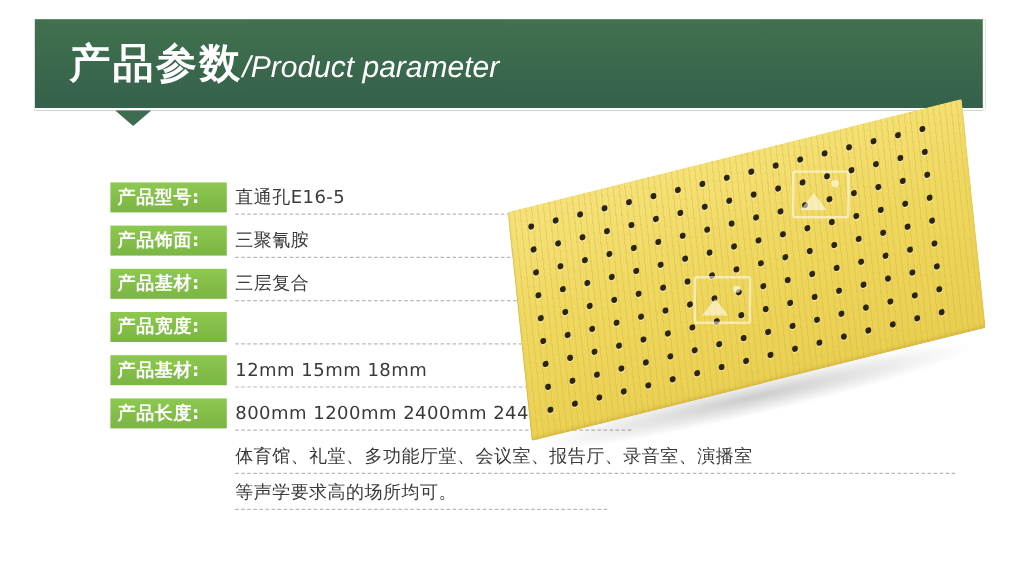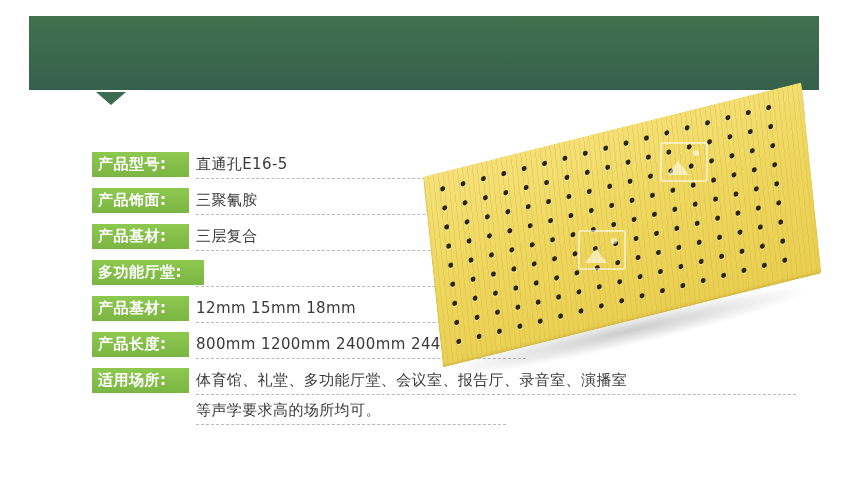--- a/index.html
+++ b/index.html
@@ -236,20 +236,23 @@
     background: rgba(255,255,255,0.6);
   }
   .wm-1 { left: 262px; top: 22px; }
   .wm-2 { left: 180px; top: 110px; }
 </style>
 </head>
 <body>
 
 <div class="banner">
   <div class="banner-inner"></div>
+  <div class="banner-title">
+    <span>产品参数</span><span class="sub">/Product parameter</span>
+  </div>
 </div>
 <div class="notch"></div>
 
 <div class="specs">
 
   <div class="spec-row">
     <div class="spec-label">产品型号:</div>
     <div class="spec-value">直通孔E16-5</div>
     <div class="spec-underline u-320"></div>
   </div>
@@ -260,38 +263,37 @@
     <div class="spec-underline u-320"></div>
   </div>
 
   <div class="spec-row">
     <div class="spec-label">产品基材:</div>
     <div class="spec-value">三层复合</div>
     <div class="spec-underline u-320"></div>
   </div>
 
   <div class="spec-row">
-    <div class="spec-label">多功能厅堂:</div>
+    <div class="spec-label">产品宽度:</div>
     <div class="spec-underline u-330"></div>
   </div>
 
   <div class="spec-row">
     <div class="spec-label">产品基材:</div>
     <div class="spec-value">12mm   15mm   18mm</div>
     <div class="spec-underline u-330"></div>
   </div>
 
   <div class="spec-row">
     <div class="spec-label">产品长度:</div>
     <div class="spec-value">800mm  1200mm  2400mm  2440mm</div>
     <div class="spec-underline u-330"></div>
   </div>
 
   <div class="spec-row tall">
-    <div class="spec-label">适用场所:</div>
     <div class="spec-value">体育馆、礼堂、多功能厅堂、会议室、报告厅、录音室、演播室</div>
     <div class="spec-underline u-600"></div>
     <div class="spec-line2">等声学要求高的场所均可。</div>
     <div class="spec-underline2"></div>
   </div>
 
 </div>
 
 <div class="product-img">
   <div class="panel-wrap">

